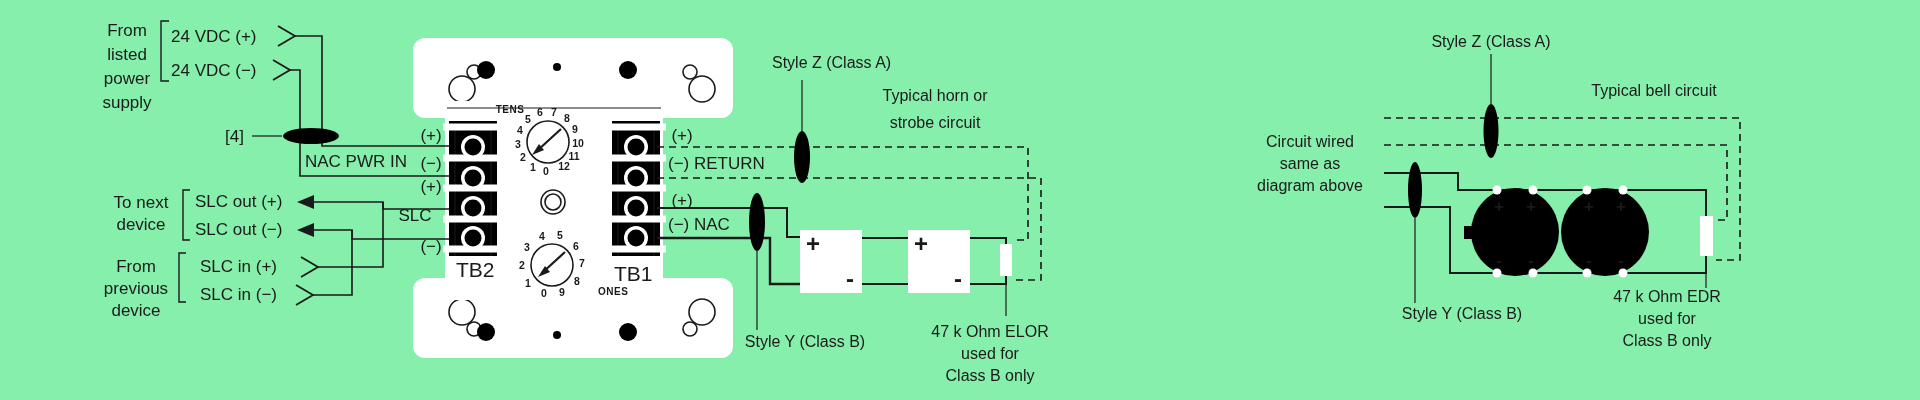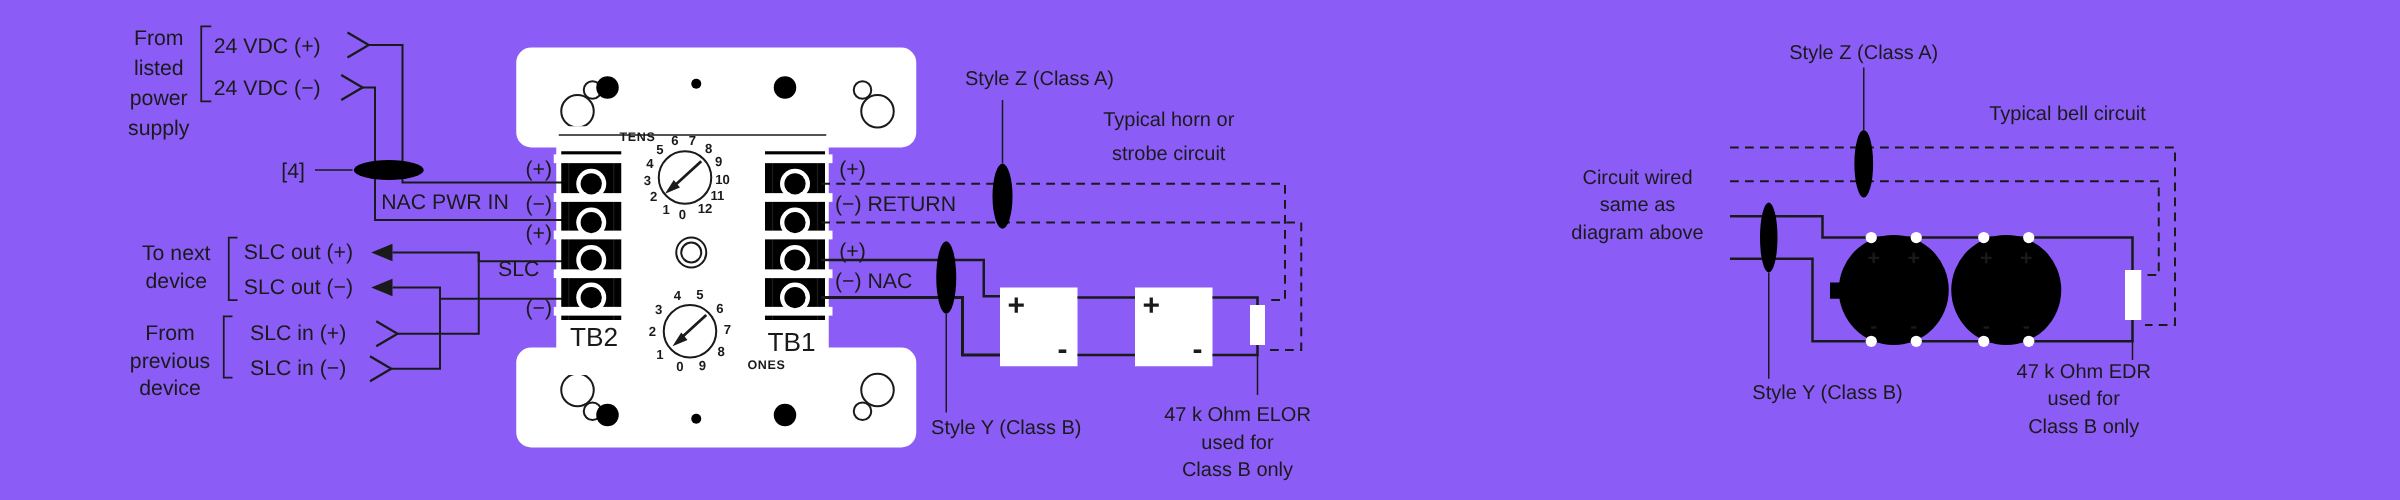--- a/index.html
+++ b/index.html
@@ -1,16 +1,16 @@
 <!DOCTYPE html>
 <html><head>
 <meta charset="utf-8">
 <style>
   html,body{margin:0;padding:0;background:#fff;}
-  .canvas{position:relative;width:1920px;height:400px;background:#8b5cf6;overflow:hidden;}
+  .canvas{position:relative;width:1920px;height:400px;background:#86efac;overflow:hidden;}
   svg{display:block;}
   .ln{stroke:#1a1a1a;fill:none;stroke-width:1.6;stroke-linecap:butt;stroke-linejoin:miter;}
   .ln11{stroke-width:1.1}.ln12{stroke-width:1.2}.ln13{stroke-width:1.3}.ln14{stroke-width:1.4}
   .ln18{stroke-width:1.8}.ln2{stroke-width:2}.ln22{stroke-width:2.2}.ln24{stroke-width:2.4}
   .dsh{stroke-dasharray:7 5;}
   .fw{fill:#fff;}
   .fi{fill:#1a1a1a;stroke:none;}
   .tx{font-family:"Liberation Sans",sans-serif;fill:#1a1a1a;stroke:none;}
   .s17{font-size:17px;}
   .s16{font-size:16px;}

